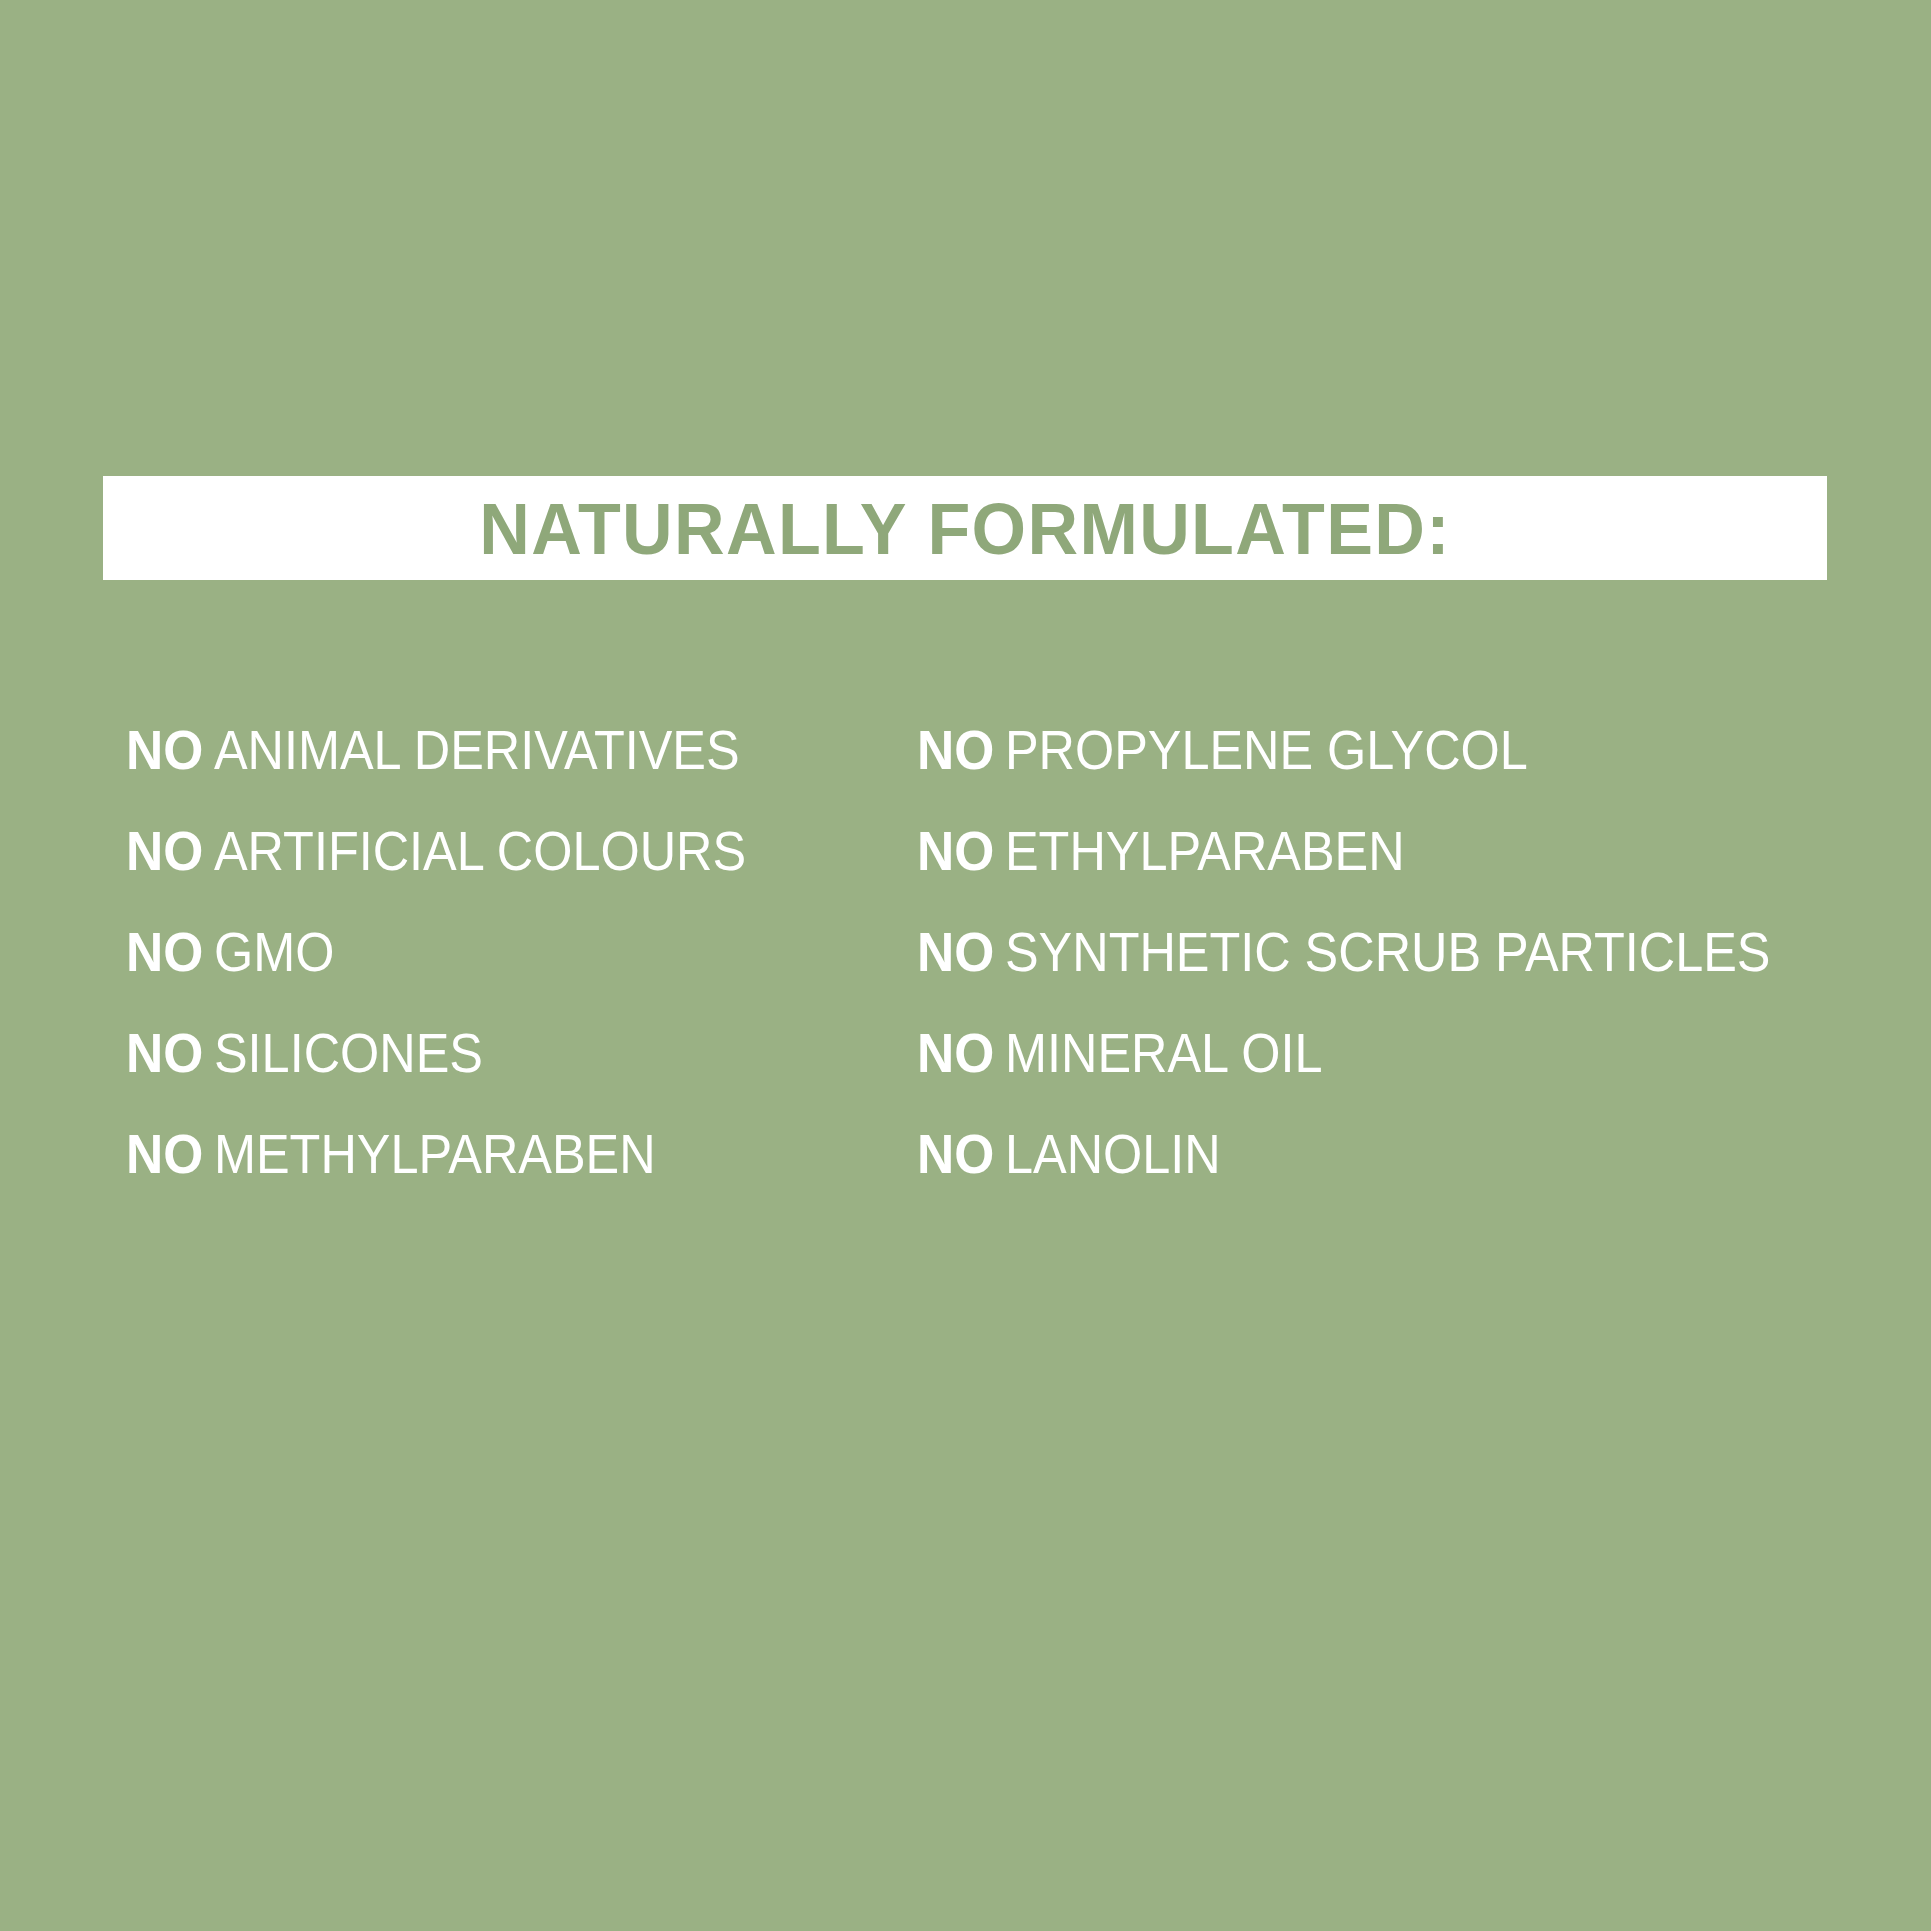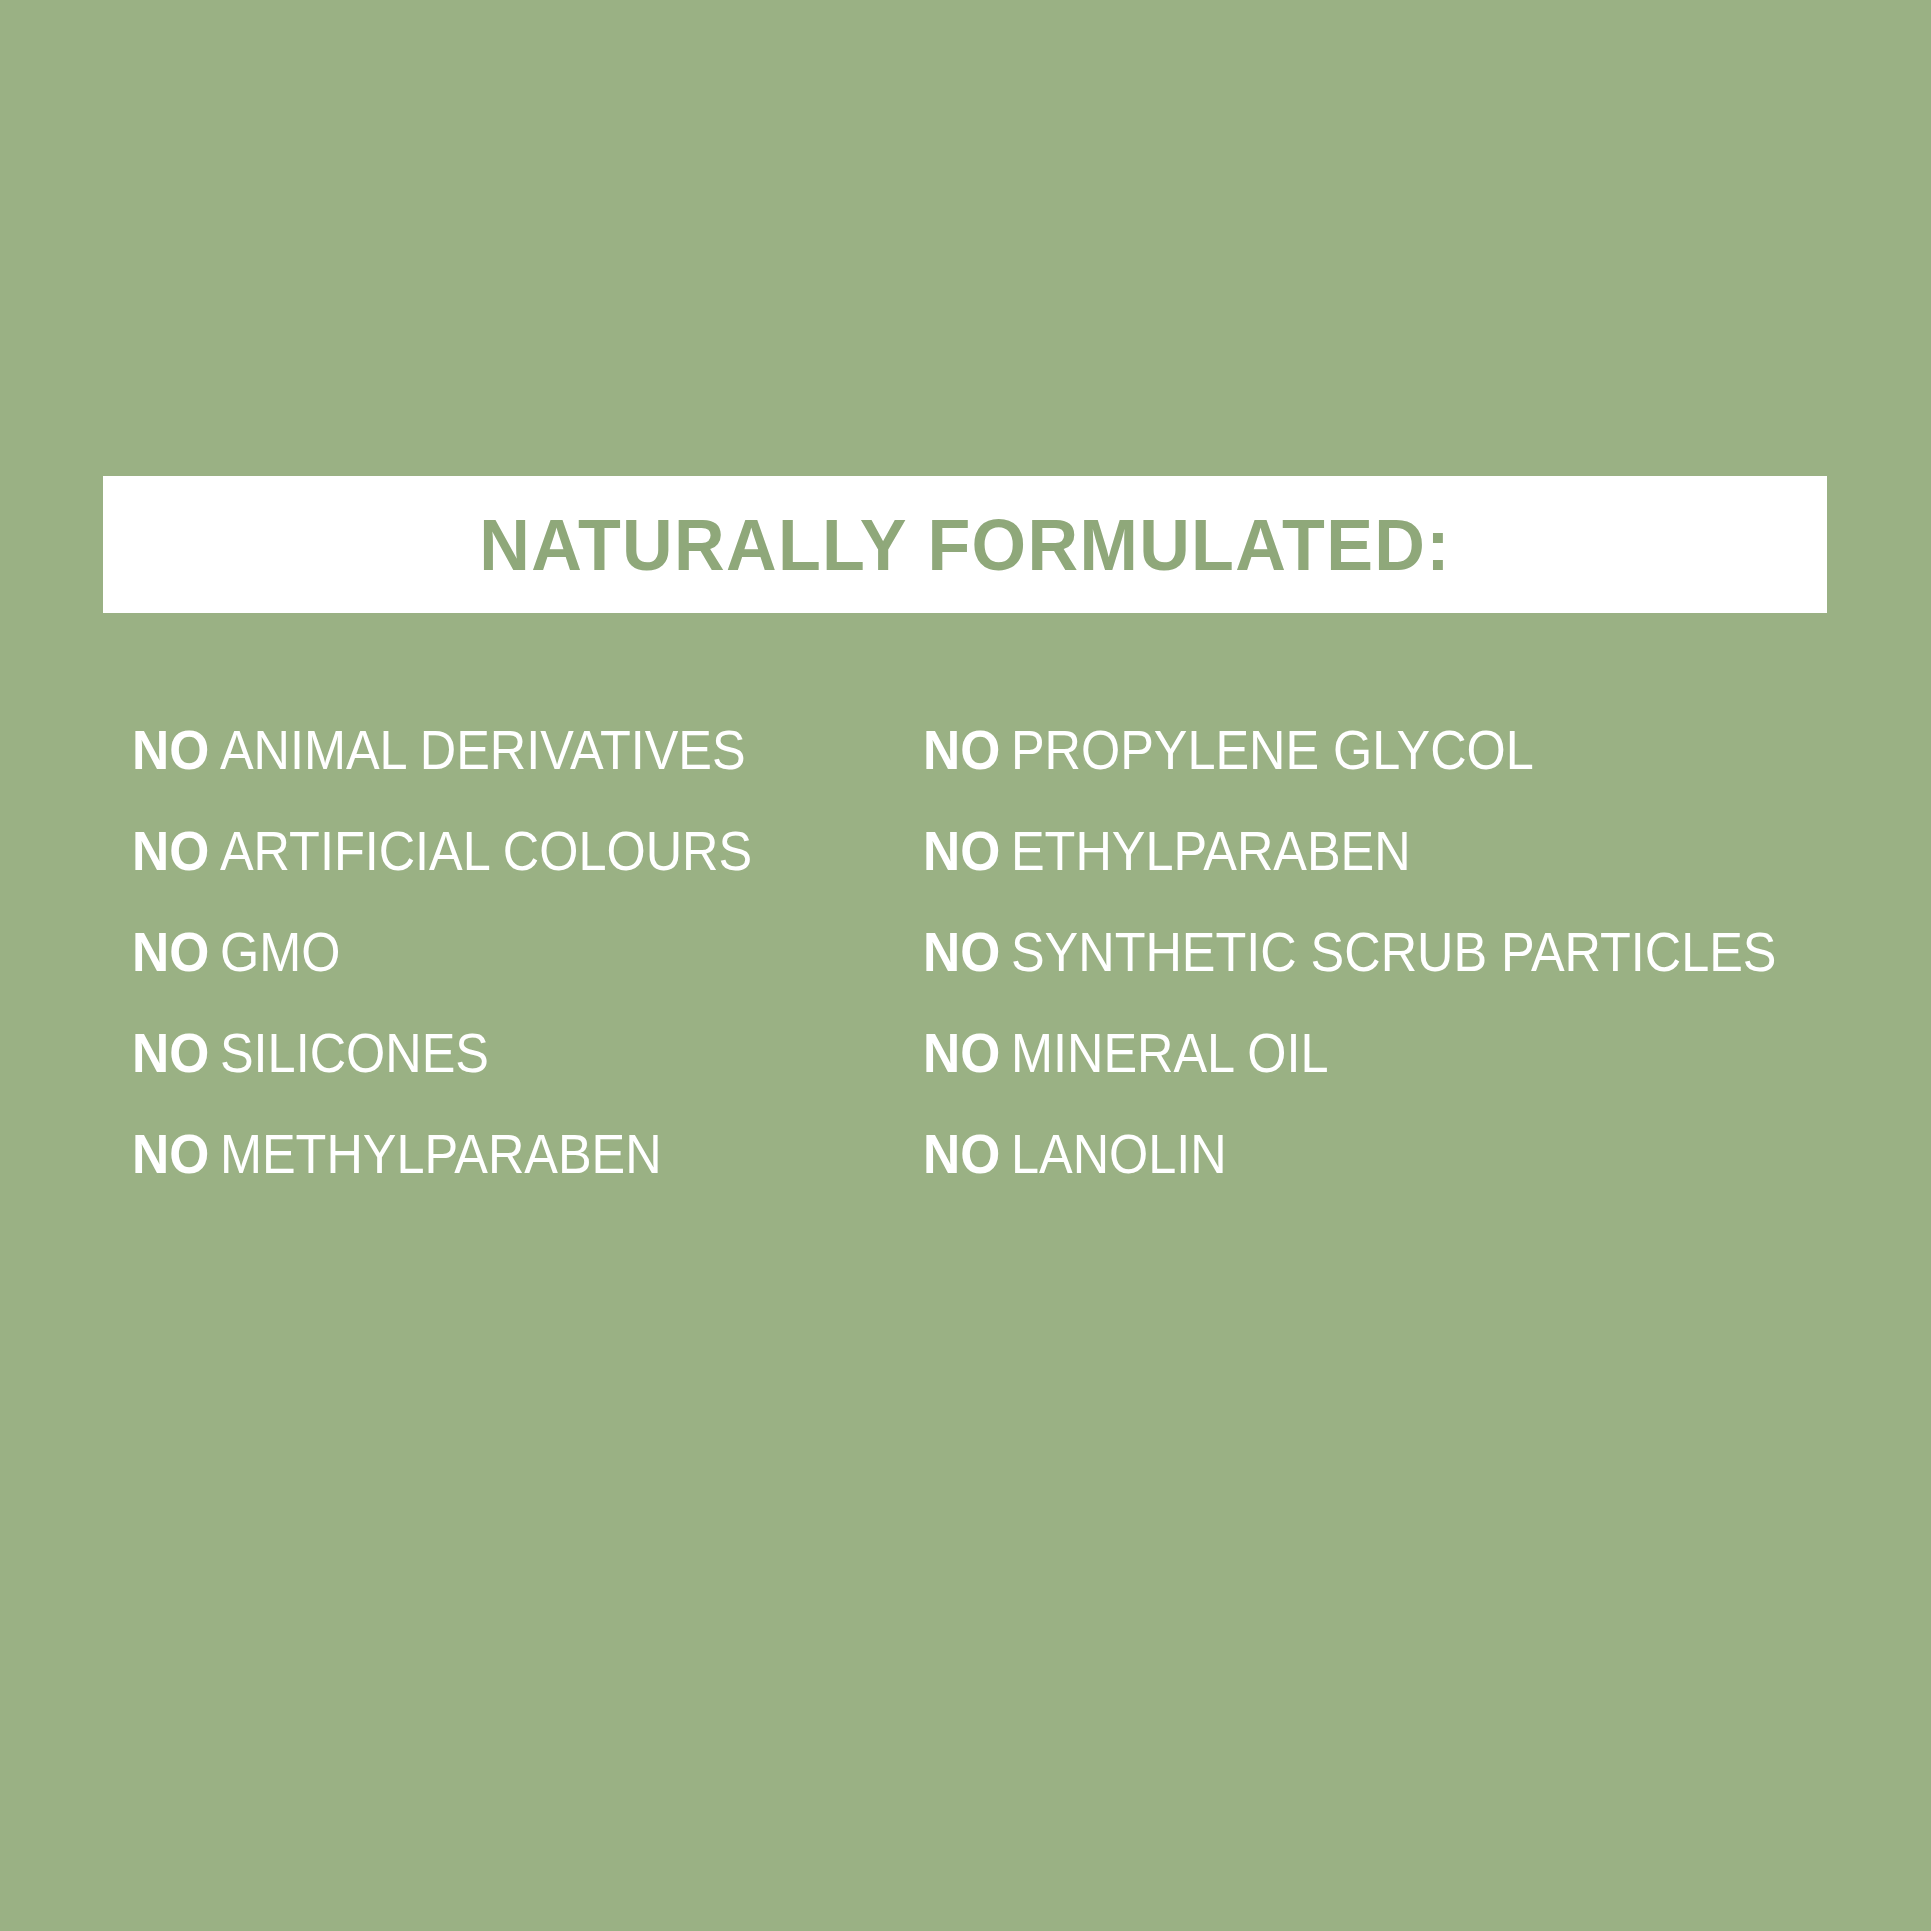--- a/index.html
+++ b/index.html
@@ -20,21 +20,21 @@
     background: #9AB184;
     box-sizing: border-box;
   }
 
   
   #heading-banner {
     position: absolute;
     left: 103px;
     top: 476px;
     width: 1724px;
-    height: 137px;
+    height: 104px;
     background: #FFFFFF;
     display: flex;
     align-items: center;
     justify-content: center;
   }
 
   #heading-title {
     font-family: "Liberation Sans", sans-serif;
     font-weight: 700;
     font-size: 73px;
@@ -42,21 +42,21 @@
     letter-spacing: 1.4px;
     color: #8FA87A;
     white-space: nowrap;
     transform: scaleX(0.96);
     transform-origin: center center;
   }
 
   
   #claims-area {
     position: absolute;
-    left: 18px;
+    left: 12px;
     top: 699px;
     width: 1737px;
     height: 676px;
   }
 
   .claim-column {
     position: absolute;
     top: 0;
   }
 

